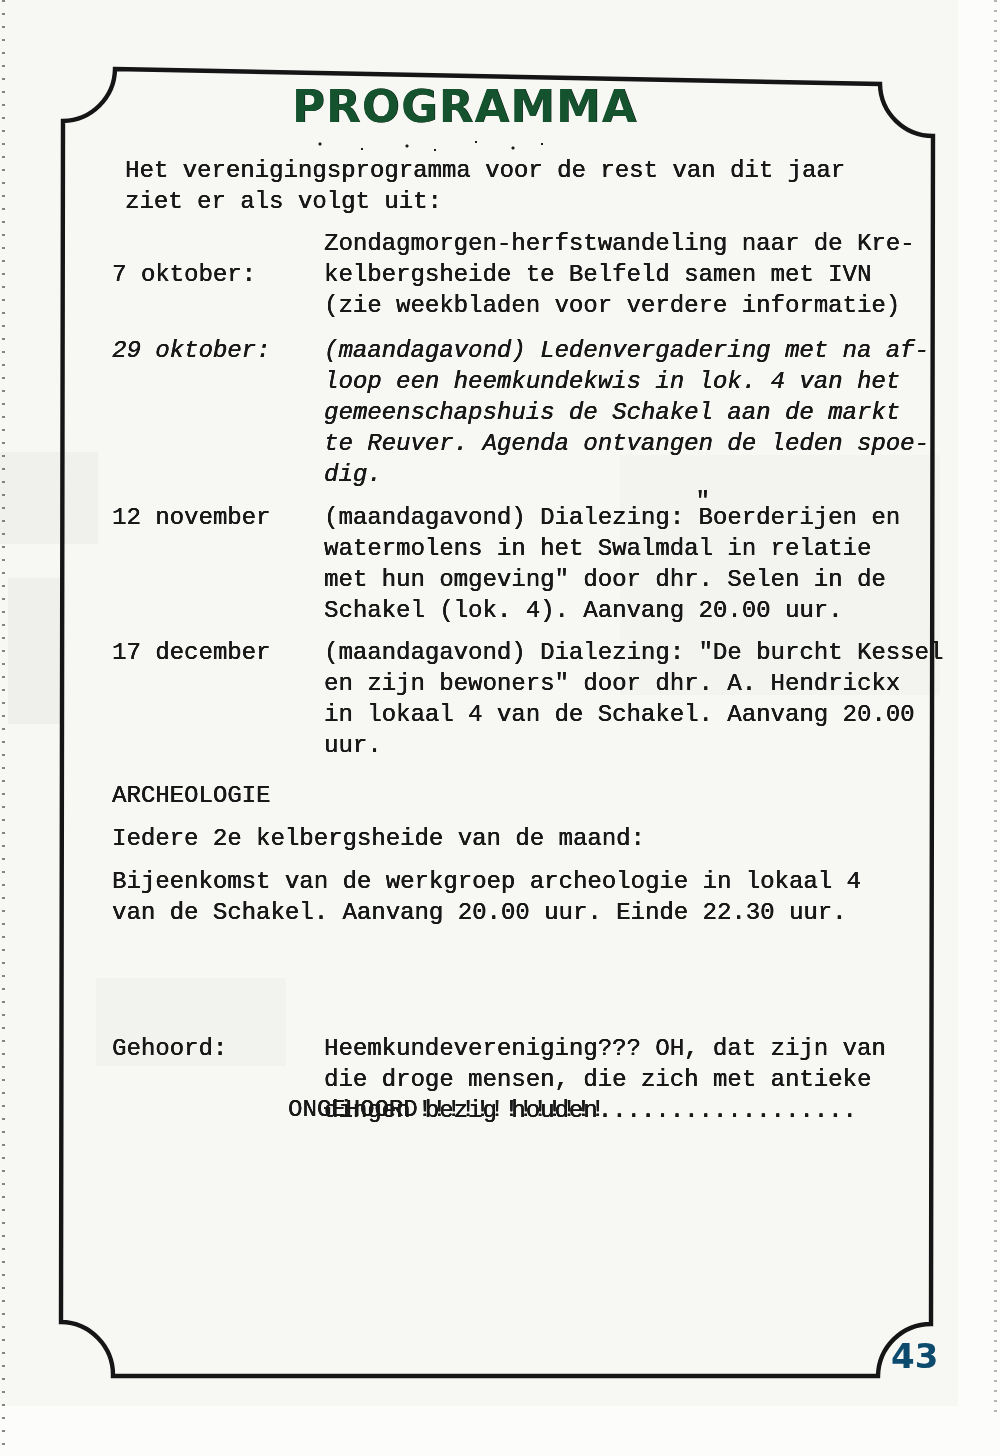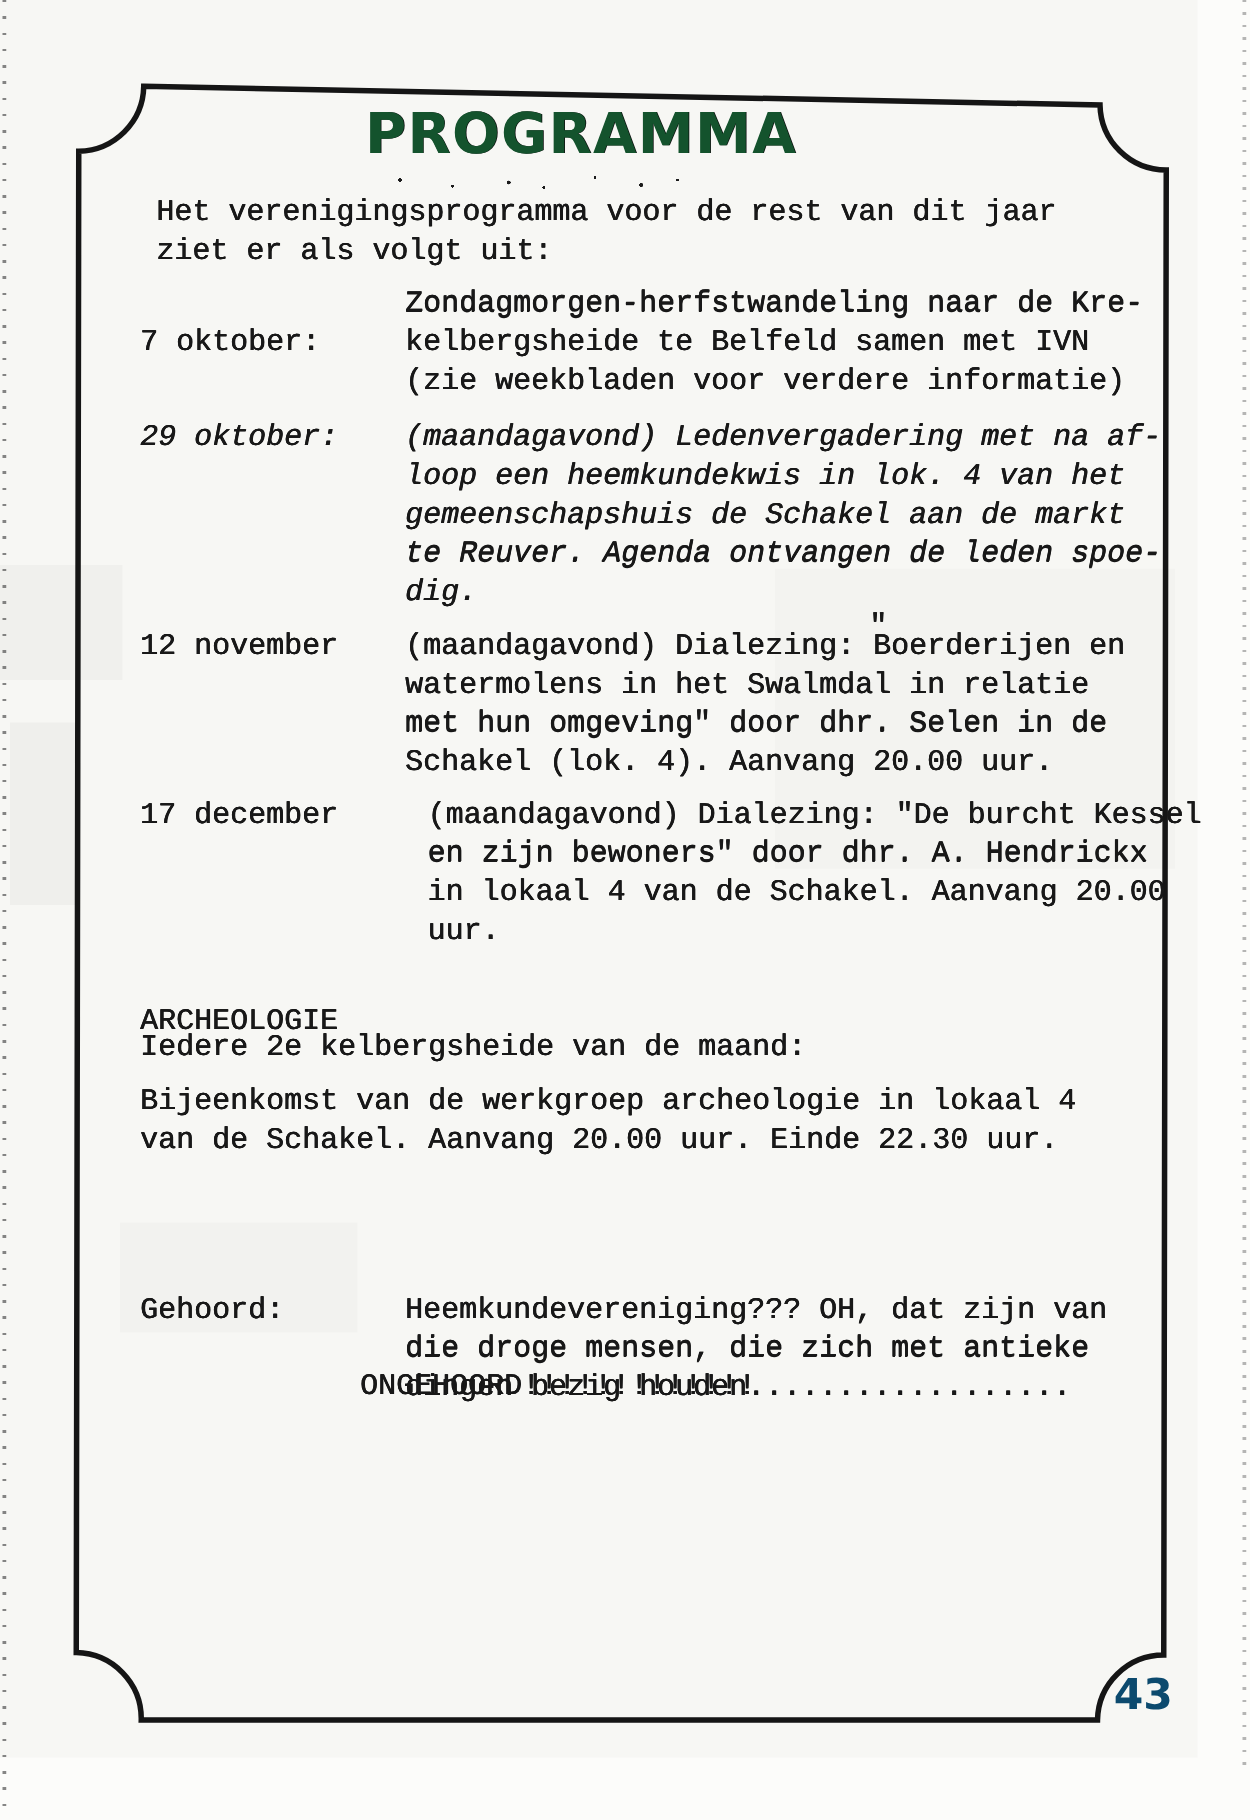--- a/index.html
+++ b/index.html
@@ -106,29 +106,29 @@
 dig.</div>
 </div>
 
 <div class="row mono" style="top:502px;">
   <div class="date">12 november</div>
   <div class="desc"><div><span>(maandagavond) Dialezing: </span><span class="rq">"</span><span>Boerderijen en</span></div><div>watermolens in het Swalmdal in relatie
 met hun omgeving" door dhr. Selen in de
 Schakel (lok. 4). Aanvang 20.00 uur.</div></div>
 </div>
 
-<div class="row mono" style="top:637px;gap:18px;">
+<div class="row mono" style="top:637px;">
   <div class="date">17 december</div>
   <div class="desc">(maandagavond) Dialezing: "De burcht Kessel
 en zijn bewoners" door dhr. A. Hendrickx
 in lokaal 4 van de Schakel. Aanvang 20.00
 uur.</div>
 </div>
 
-<div class="block mono" style="top:802px;">ARCHEOLOGIE</div>
+<div class="block mono" style="top:780px;">ARCHEOLOGIE</div>
 <div class="block mono" style="top:823px;">Iedere 2e kelbergsheide van de maand:</div>
 <div class="block mono" style="top:866px;">Bijeenkomst van de werkgroep archeologie in lokaal 4
 van de Schakel. Aanvang 20.00 uur. Einde 22.30 uur.</div>
 
 <div class="row mono" style="top:1033px;justify-content:center;">
   <div class="date">Gehoord:</div>
   <div class="desc">Heemkundevereniging??? OH, dat zijn van
 die droge mensen, die zich met antieke
 dingen bezig houden..................</div>
 </div>

